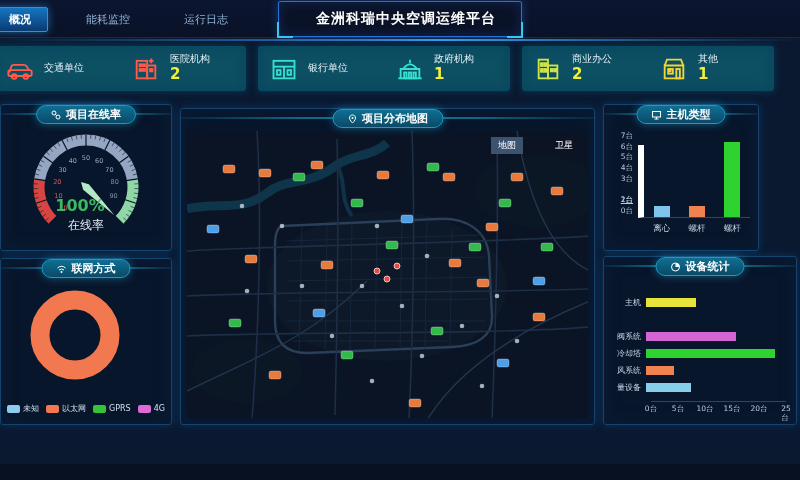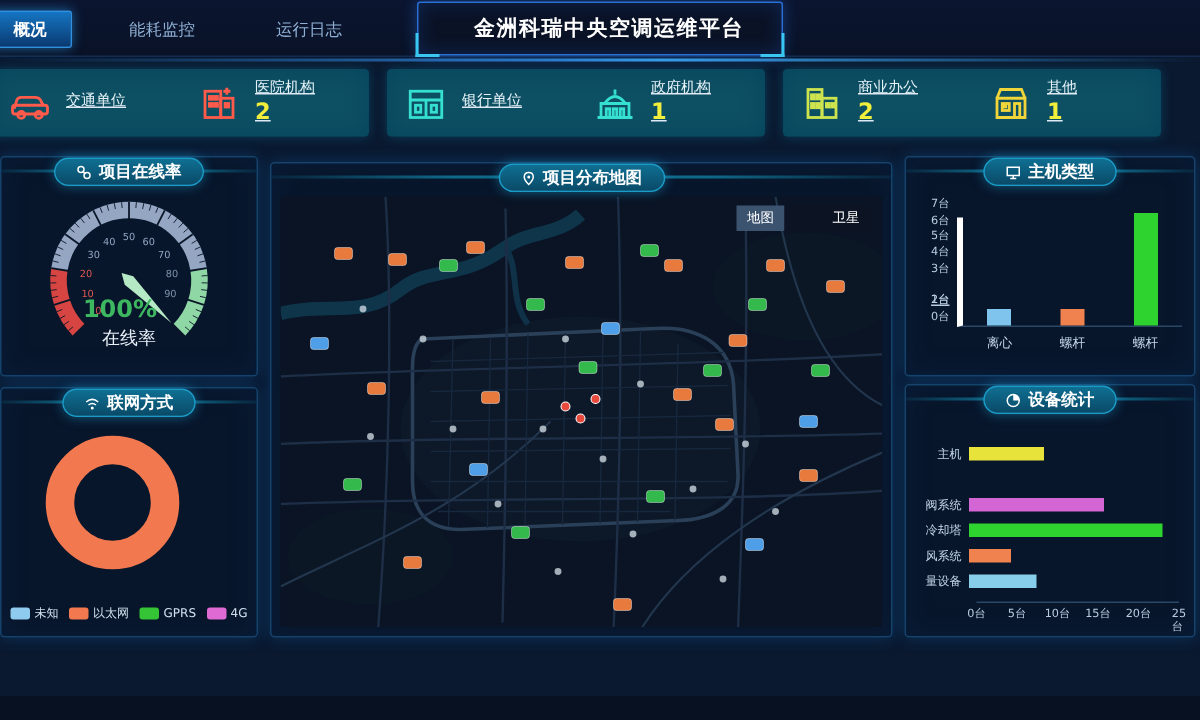--- a/index.html
+++ b/index.html
@@ -30,42 +30,42 @@
     background:linear-gradient(90deg,rgba(30,90,170,0),rgba(50,140,230,.8) 45%,rgba(60,170,250,.9) 55%,rgba(30,90,170,0)); }
 
   
   .cards-row { position:absolute; top:46px; left:-6px; width:800px; display:flex; gap:12px; }
   .stat-card { width:252px; height:45px; background:#0d4f63; border-radius:3px;
     box-shadow:0 0 8px rgba(0,170,210,.25), inset 0 0 14px rgba(0,60,90,.5);
     display:flex; align-items:center; }
   .stat-item { display:flex; align-items:center; width:50%; padding-left:12px; }
   .stat-icon { width:28px; height:28px; margin-right:10px; flex:0 0 28px; }
   .stat-icon svg { width:100%; height:100%; }
-  .stat-texts { display:flex; flex-direction:column; line-height:1.25;text-decoration:underline; }
+  .stat-texts { display:flex; flex-direction:column; line-height:1.25; }
   .stat-label { font-size:10px; color:#e4f2f7; }
   .stat-value { font-size:15px; font-weight:bold; color:#f2ee3c; }
 
   
   .panel { position:absolute; background:rgba(8,20,40,.55);
     border:1px solid #15436b; border-radius:3px;
     box-shadow:0 0 10px rgba(20,110,190,.3), inset 0 0 18px rgba(10,50,100,.25); }
   .panel-line { position:absolute; top:8px; left:0; right:0; height:2px;
     background:linear-gradient(90deg,rgba(14,90,120,.2),#0f6a8a 30%,#0f6a8a 70%,rgba(14,90,120,.2)); }
   .panel-head { position:absolute; top:0; left:50%; transform:translateX(-50%);
     background:linear-gradient(180deg,#0f6f92,#0a4a68);
     border:1px solid #1b9cc8; border-radius:11px; height:19px; padding:0 14px;
     display:flex; align-items:center; gap:5px; white-space:nowrap; z-index:3;
     box-shadow:0 0 8px rgba(30,170,220,.5); }
   .panel-title { font-size:11px; font-weight:bold; color:#ffffff; }
   .head-icon svg { width:10px; height:10px; display:block; }
 
   #panel-online { left:0; top:104px; width:172px; height:147px; }
   #panel-network { left:0; top:258px; width:172px; height:167px; }
   #panel-map { left:180px; top:108px; width:415px; height:317px; }
-  #panel-host { left:603px; top:104px; width:194px; height:147px; }
+  #panel-host { left:603px; top:104px; width:156px; height:147px; }
   #panel-device { left:603px; top:256px; width:194px; height:169px; }
 
   
   .gauge-wrap { position:absolute; top:18px; left:0; right:0; bottom:0; display:flex; justify-content:center; }
   .donut-wrap { position:absolute; top:22px; left:0; right:0; display:flex; justify-content:center; }
   .legend-row { position:absolute; bottom:10px; left:0; right:0; display:flex; justify-content:center; gap:7px; }
   .legend-item { display:flex; align-items:center; gap:3px; cursor:pointer; }
   .legend-chip { width:13px; height:8px; border-radius:2px; }
   .legend-label { font-size:8px; color:#cfe0ee; }
 
@@ -76,21 +76,21 @@
   .map-layer-btns { position:absolute; right:8px; top:6px; display:flex; z-index:5; }
   .map-btn { font-size:9px; padding:2px 7px; color:#fff; cursor:pointer; }
   .map-btn.active { background:#3c5370; }
   .map-btn.inactive { background:#0c1322;padding-left:32px; }
 
   
   .vchart { position:absolute; left:10px; right:8px; top:40px; bottom:10px; }
   .vchart .yaxis { position:absolute; left:0; top:0; bottom:22px; width:22px; }
   .vchart .ytick { position:absolute; right:3px; font-size:7.5px; color:#b9cce0; transform:translateY(-50%); }
   .vchart .plot { position:absolute; left:24px; right:0; top:0; bottom:22px;
-    border-left:4px solid #ffffff; border-bottom:1px solid #2a4766;padding-left:36px; }
+    border-left:6px solid #ffffff; border-bottom:1px solid #2a4766;padding-left:36px; }
   .vbar { position:absolute; bottom:0; width:16px; }
   .vxlabel { position:absolute; bottom:4px; font-size:8.5px; color:#c6d8ea; transform:translateX(-50%); }
 
   
   .hchart { position:absolute; left:6px; right:10px; top:36px; bottom:8px; }
   .hrow { position:absolute; left:0; right:0; height:11px; display:flex; align-items:center; }
   .hlabel { width:36px; text-align:right; padding-right:5px; font-size:8px; color:#c6d8ea; flex:0 0 36px; }
   .htrack { position:relative; flex:1; height:9px; }
   .hbar { position:absolute; left:0; top:0; height:9px; }
   .hx-axis { position:absolute; left:41px; right:0; bottom:0; height:12px; border-top:1px solid #2a4766; }

